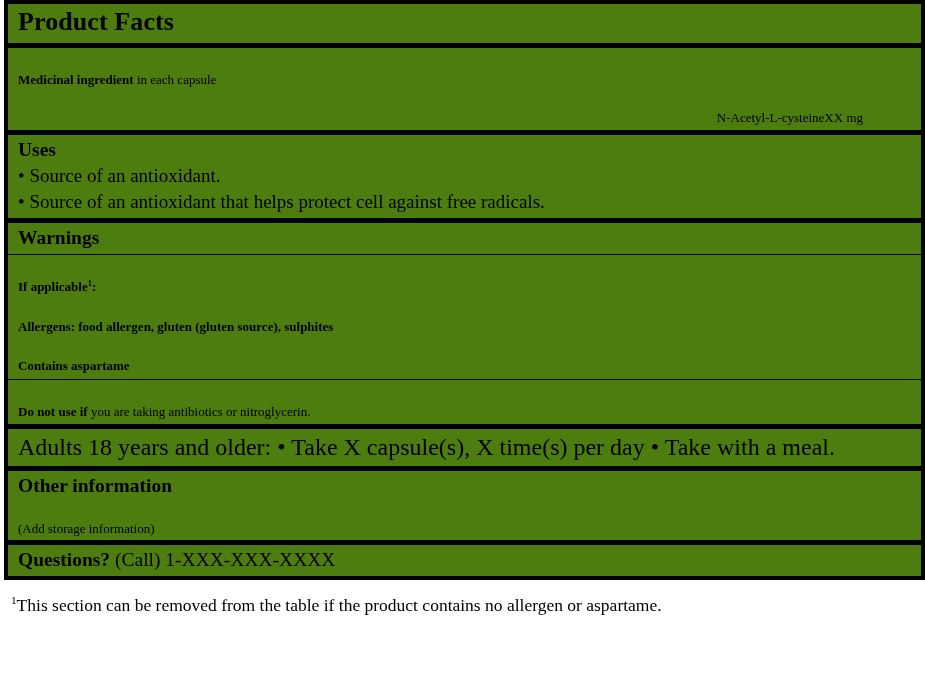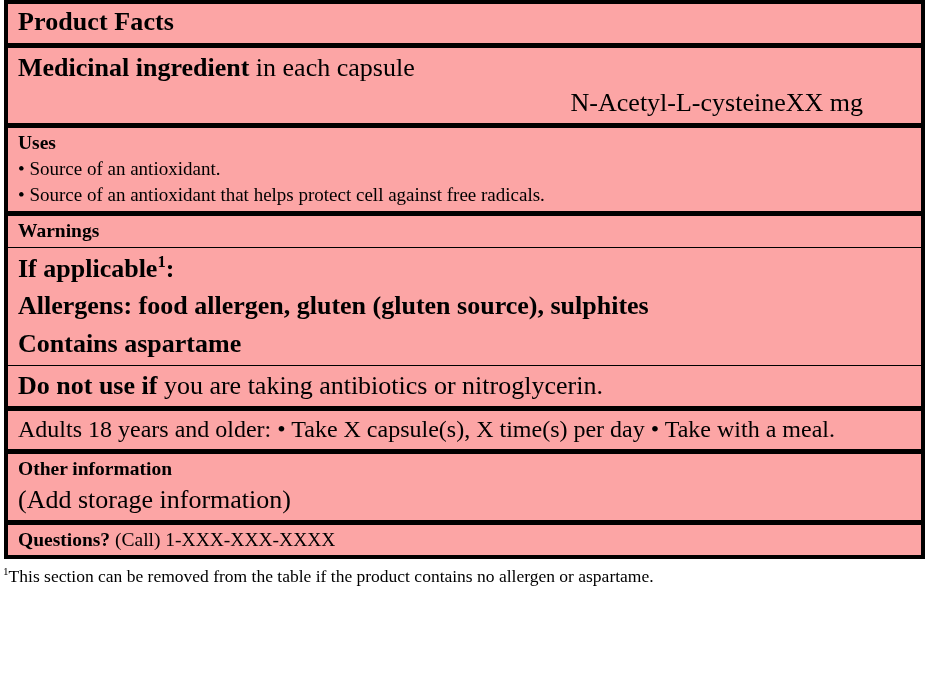--- a/index.html
+++ b/index.html
@@ -20,21 +20,21 @@
     box-sizing: border-box;
     padding: 0 2px;
   }
 
   
   .facts-panel {
     box-sizing: border-box;
     width: 921px;
     margin: 0 0 0 2px;
     border: 4px solid #000;
-    background: #fca5a5;
+    background: #4d7c0f;
   }
 
   
   .section {
     border-bottom: 5px solid #000;
   }
   .section:last-child {
     border-bottom: none;
   }
 
@@ -61,22 +61,23 @@
     letter-spacing: 0.1px;
   }
 
   
   .heading {
     font-size: 19.5px;
     font-weight: bold;
     line-height: 1.32;
   }
   .body-line {
-    font-size: 26px;
+    font-size: 13px;
     line-height: 1.35;
+    margin-top: 21px;
   }
   .body-line.bold {
     font-weight: bold;
   }
   .body-line b {
     font-weight: bold;
   }
 
   
   .amount-row {
@@ -105,21 +106,21 @@
   .directions-line {
     font-size: 24px;
     line-height: 1.36;
   }
 
   
   .footnote {
     font-size: 17.5px;
     line-height: 1.30;
     padding: 6px 0 0 1px;
-    margin: 0;
+    margin: 8px;
   }
 </style>
 </head>
 <body>
 
 <div class="label-wrap">
 
   <div class="facts-panel">
 
     <div class="section title-row">

